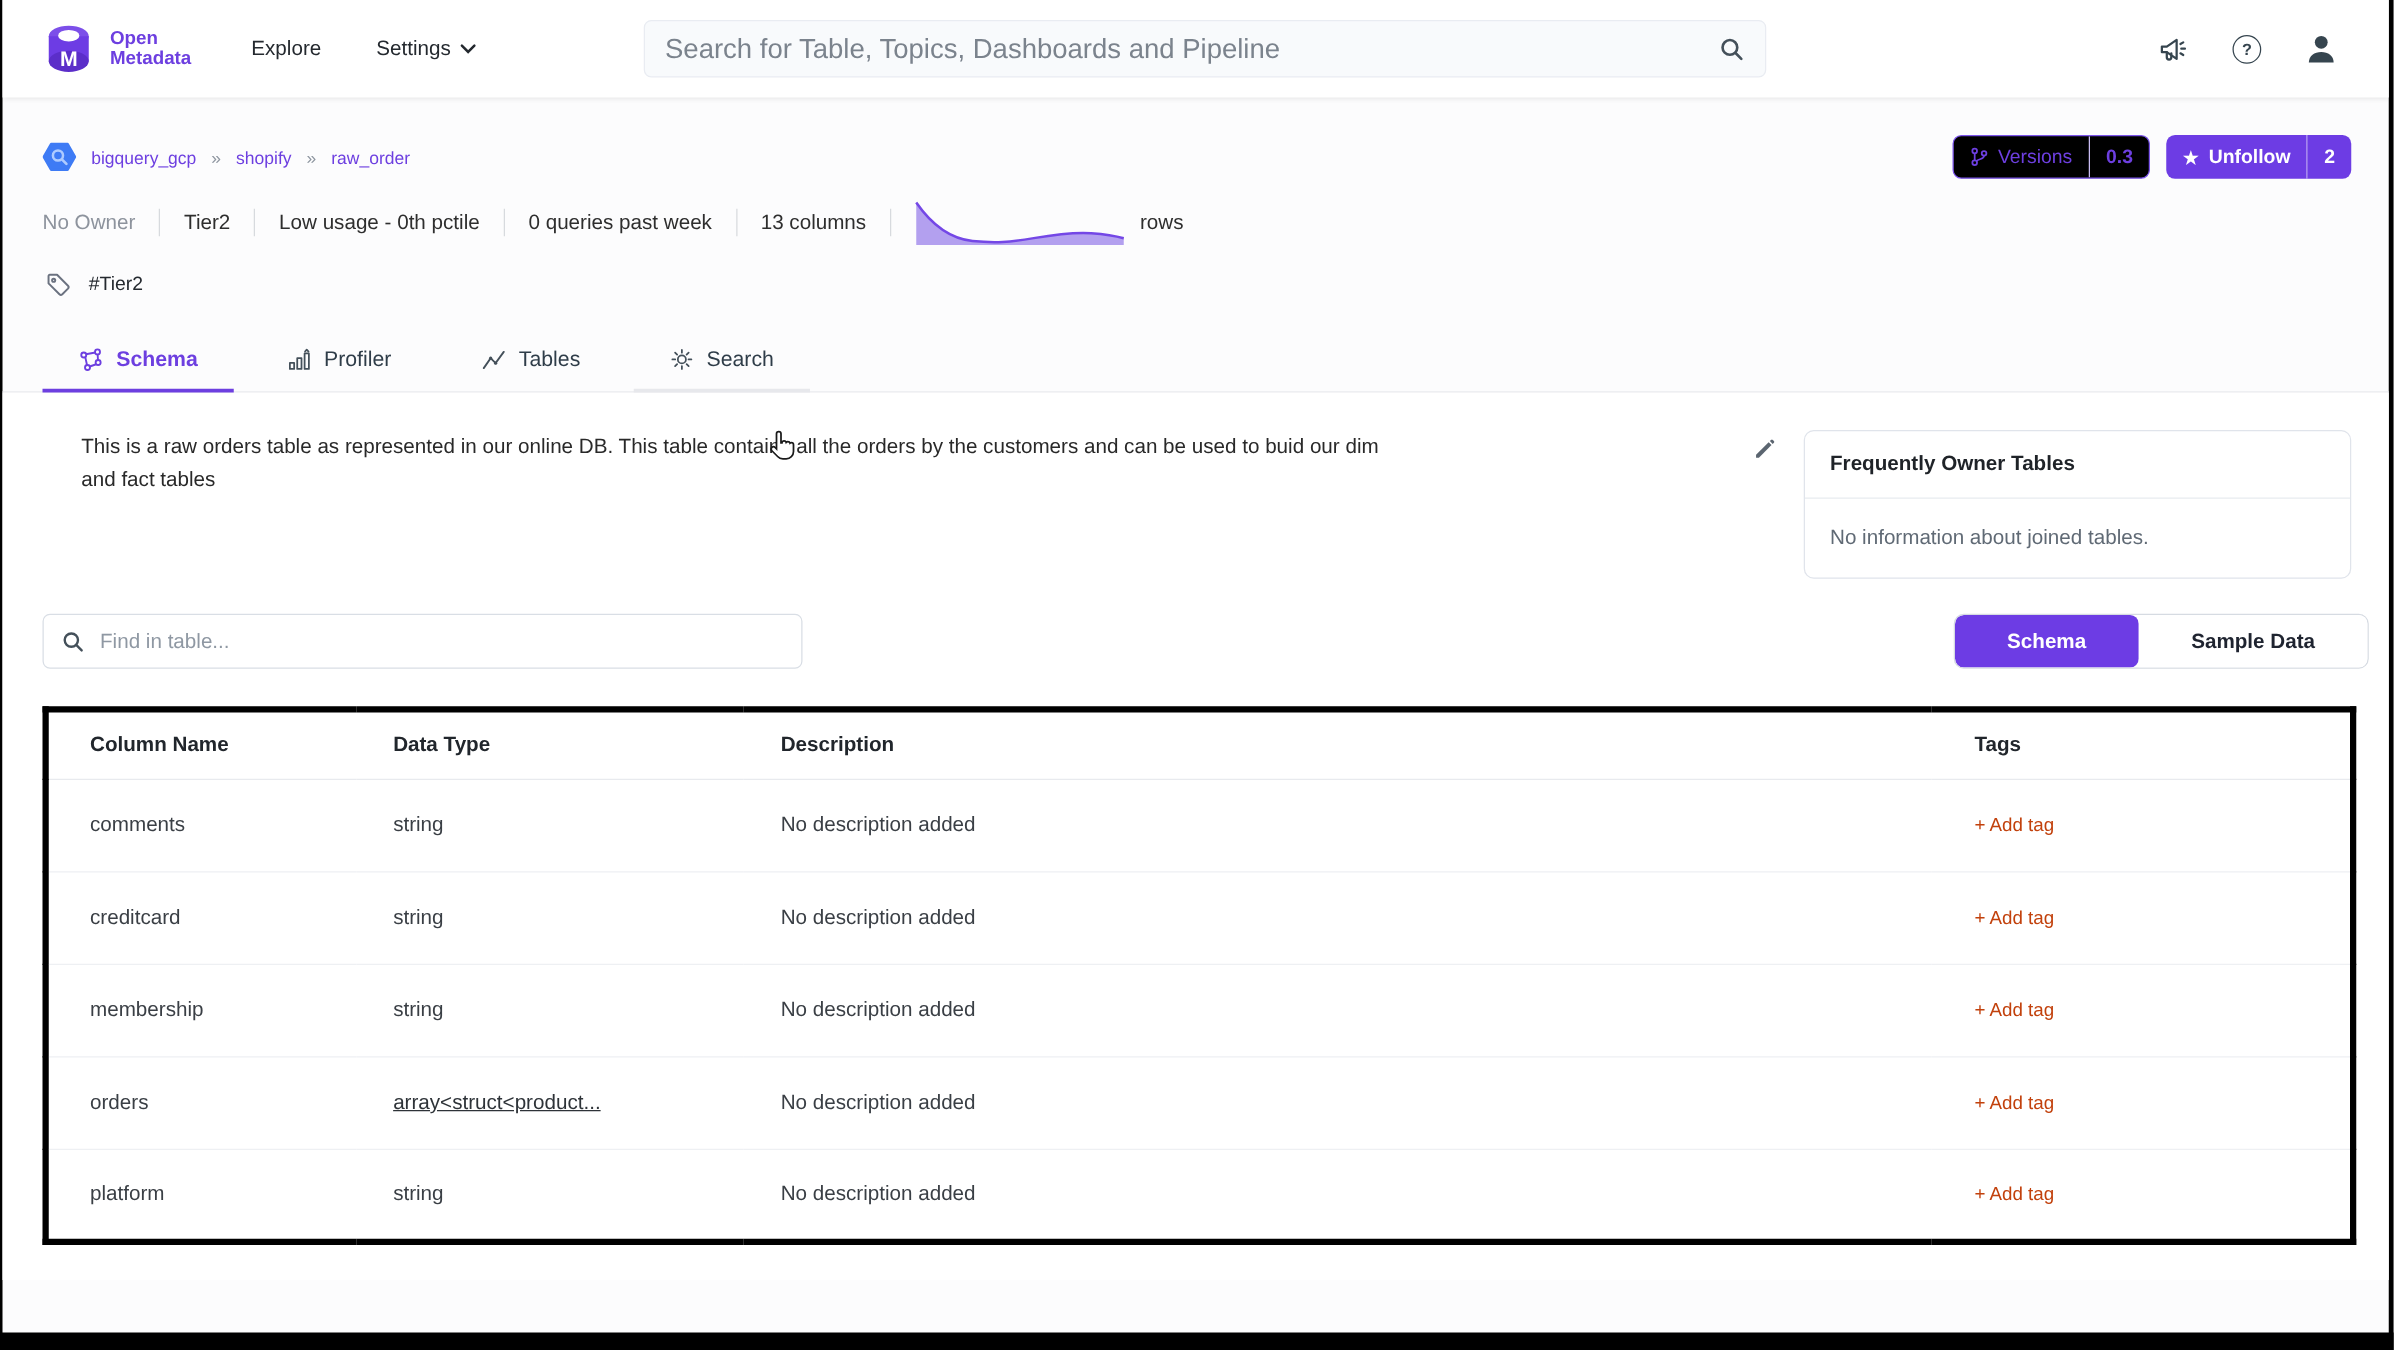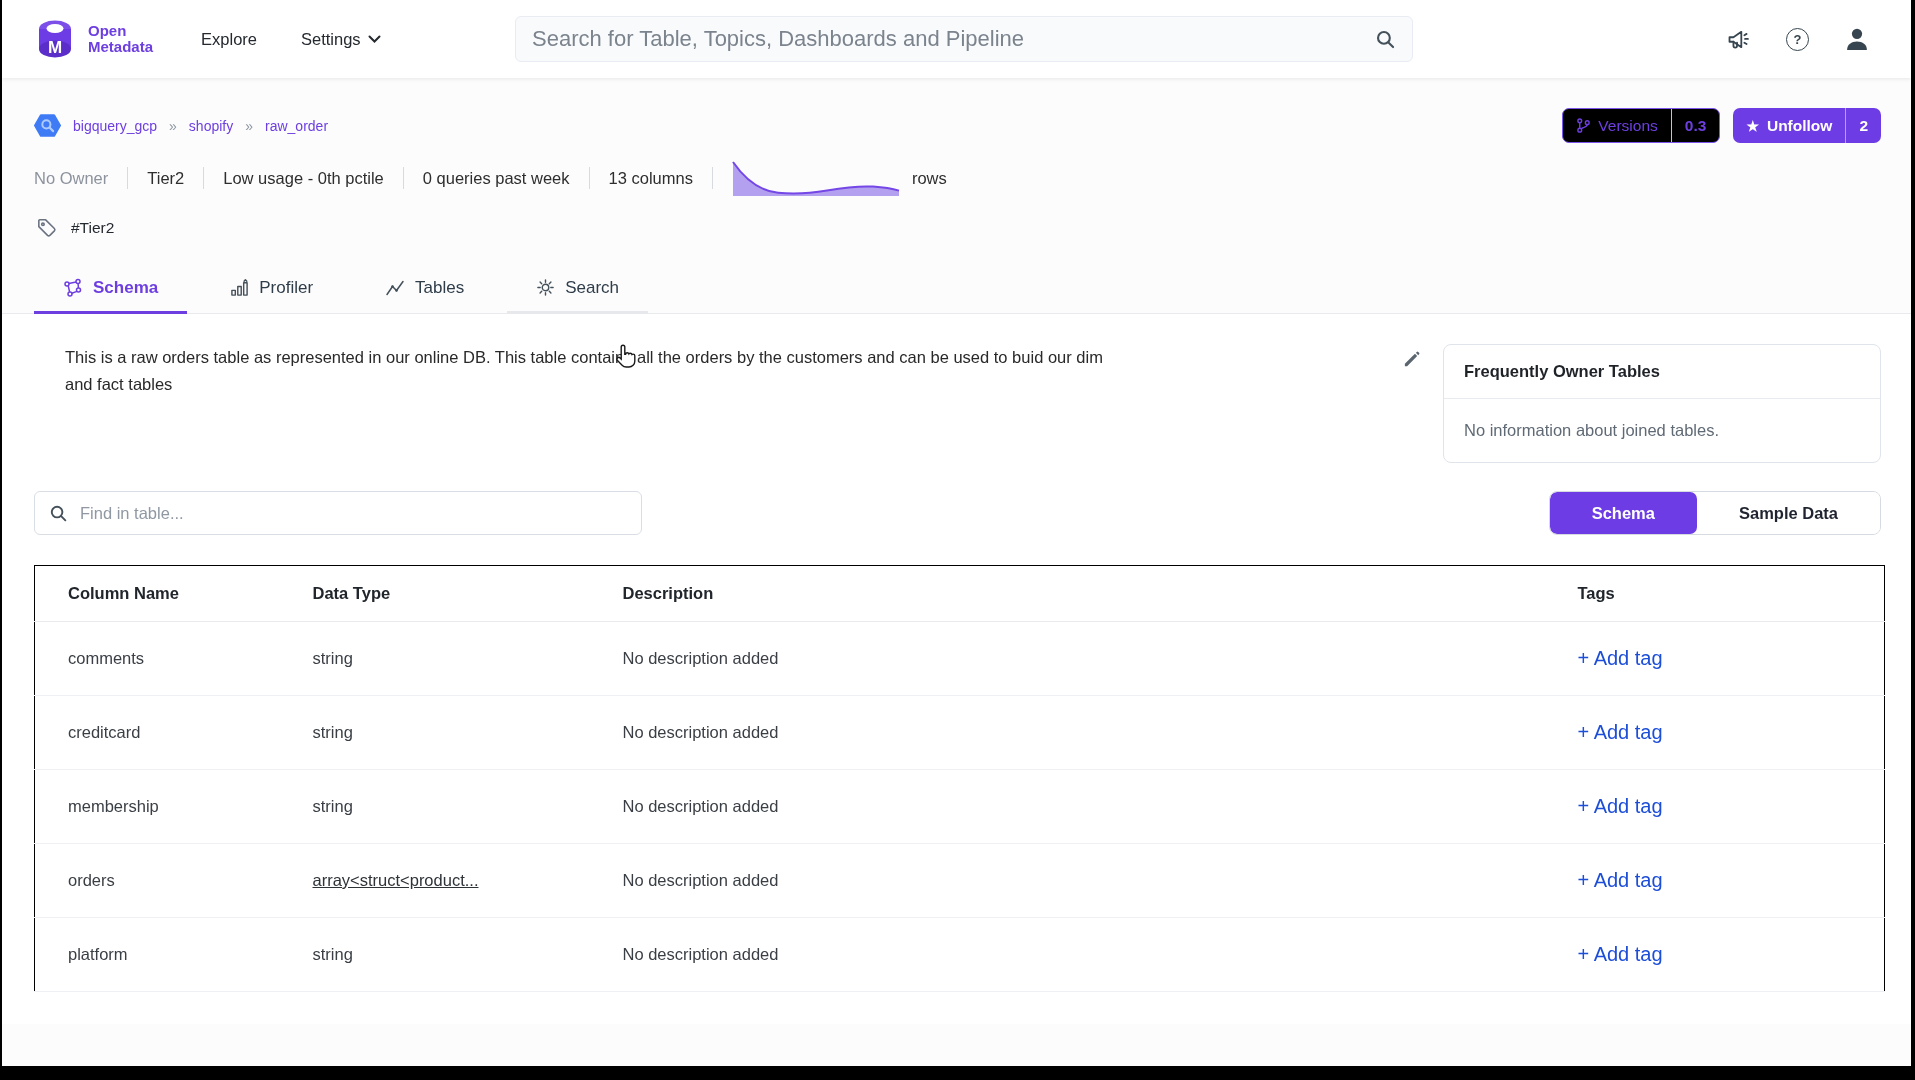--- a/index.html
+++ b/index.html
@@ -53,38 +53,38 @@
   .panel { background:#fff; min-height:710px; }
   .desc-row { padding:30px 30px 0 63px; display:flex; align-items:flex-start; }
   .desc-left { flex:1; display:flex; align-items:flex-start; }
   .desc-text { width:1045px; font-size:16.5px; line-height:1.62; color:#292929; }
   .edit-pencil { margin-left:auto; margin-right:22px; margin-top:6px; cursor:pointer; }
   .joined-card { width:438px; flex:none; border:1px solid #e0e4eb; border-radius:8px; background:#fff; }
   .joined-head { padding:17px 20px; font-size:16.5px; font-weight:600; color:#1f2328; border-bottom:1px solid #e8ebf0; }
   .joined-body { padding:22px 20px; font-size:16.5px; color:#606a75; }
 
   
-  .controls-row { margin:28px 30px 0 32px; display:flex; align-items:center; }
+  .controls-row { margin:28px 16px 0 32px; display:flex; align-items:center; }
   .find-box { width:608px; height:44px; border:1px solid #d9dee5; border-radius:6px; background:#fff; display:flex; align-items:center; padding:0 14px; gap:12px; }
   .find-box input { flex:1; border:none; outline:none; font-size:16.5px; color:#3a3f45; font-family:inherit; }
   .find-box input::placeholder { color:#8f98a3; }
   .seg-toggle { margin-left:auto; display:flex; height:44px; border:1px solid #d6dbe2; border-radius:8px; background:#fff; overflow:hidden; }
   .seg-toggle .seg-btn { display:grid; place-items:center; font-size:16.5px; font-weight:600; padding:0 42px; cursor:pointer; color:#1f2430; background:#fff; border:none; font-family:inherit; }
   .seg-toggle .seg-btn.on { background:#6d3ce4; color:#fff; border-radius:7px; }
 
   
-  .schema-table { margin:30px 32px 0 32px; border-collapse:collapse; width:1851px; table-layout:fixed; border:1px solid #000000; background:#fff; }
+  .schema-table { margin:30px 32px 0 32px; border-collapse:collapse; width:1851px; table-layout:fixed; border:5px solid #000000; background:#fff; }
   .schema-table th { text-align:left; font-size:16.5px; font-weight:600; color:#21262c; height:56px; padding-left:30px; border-bottom:1px solid #e8eaee; }
   .schema-table th:first-child { padding-left:33px; }
   .schema-table th:last-child { padding-left:35px; }
   .schema-table td { height:74px; font-size:16.5px; padding-left:30px; border-bottom:1px solid #eef0f3; color:#3a3f45; }
   .schema-table td:first-child { padding-left:33px; }
   .schema-table td:last-child { padding-left:35px; }
   .cell-desc { color:#808996; }
-  .add-tag { color:#1d4ed8; font-size:20px; cursor:pointer; }
+  .add-tag { color:#c2410c; font-size:15px; cursor:pointer; }
   .type-link { text-decoration:underline; cursor:pointer; color:#2e3338; }
   svg { display:block; }
 </style>
 </head>
 <body>
 
 <div class="frame">
 
   <header class="topbar">
     <div class="logo">

